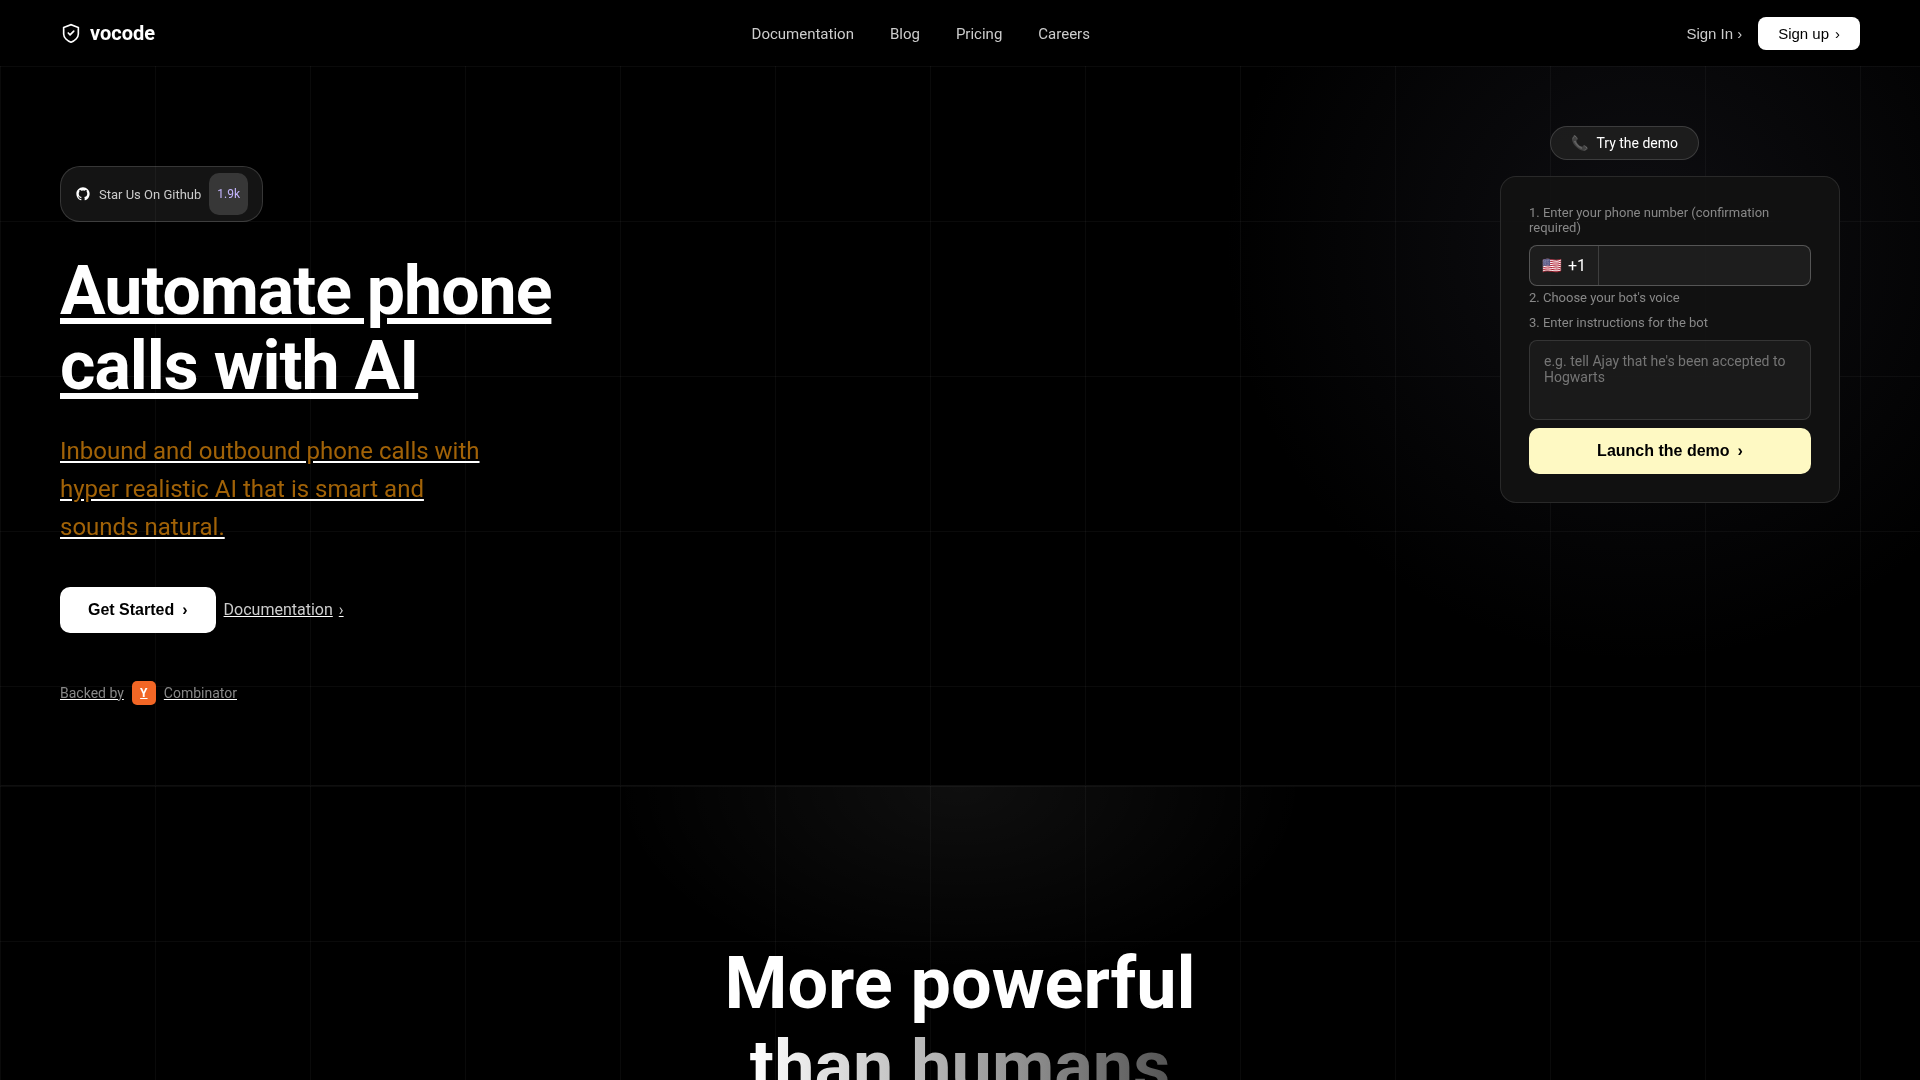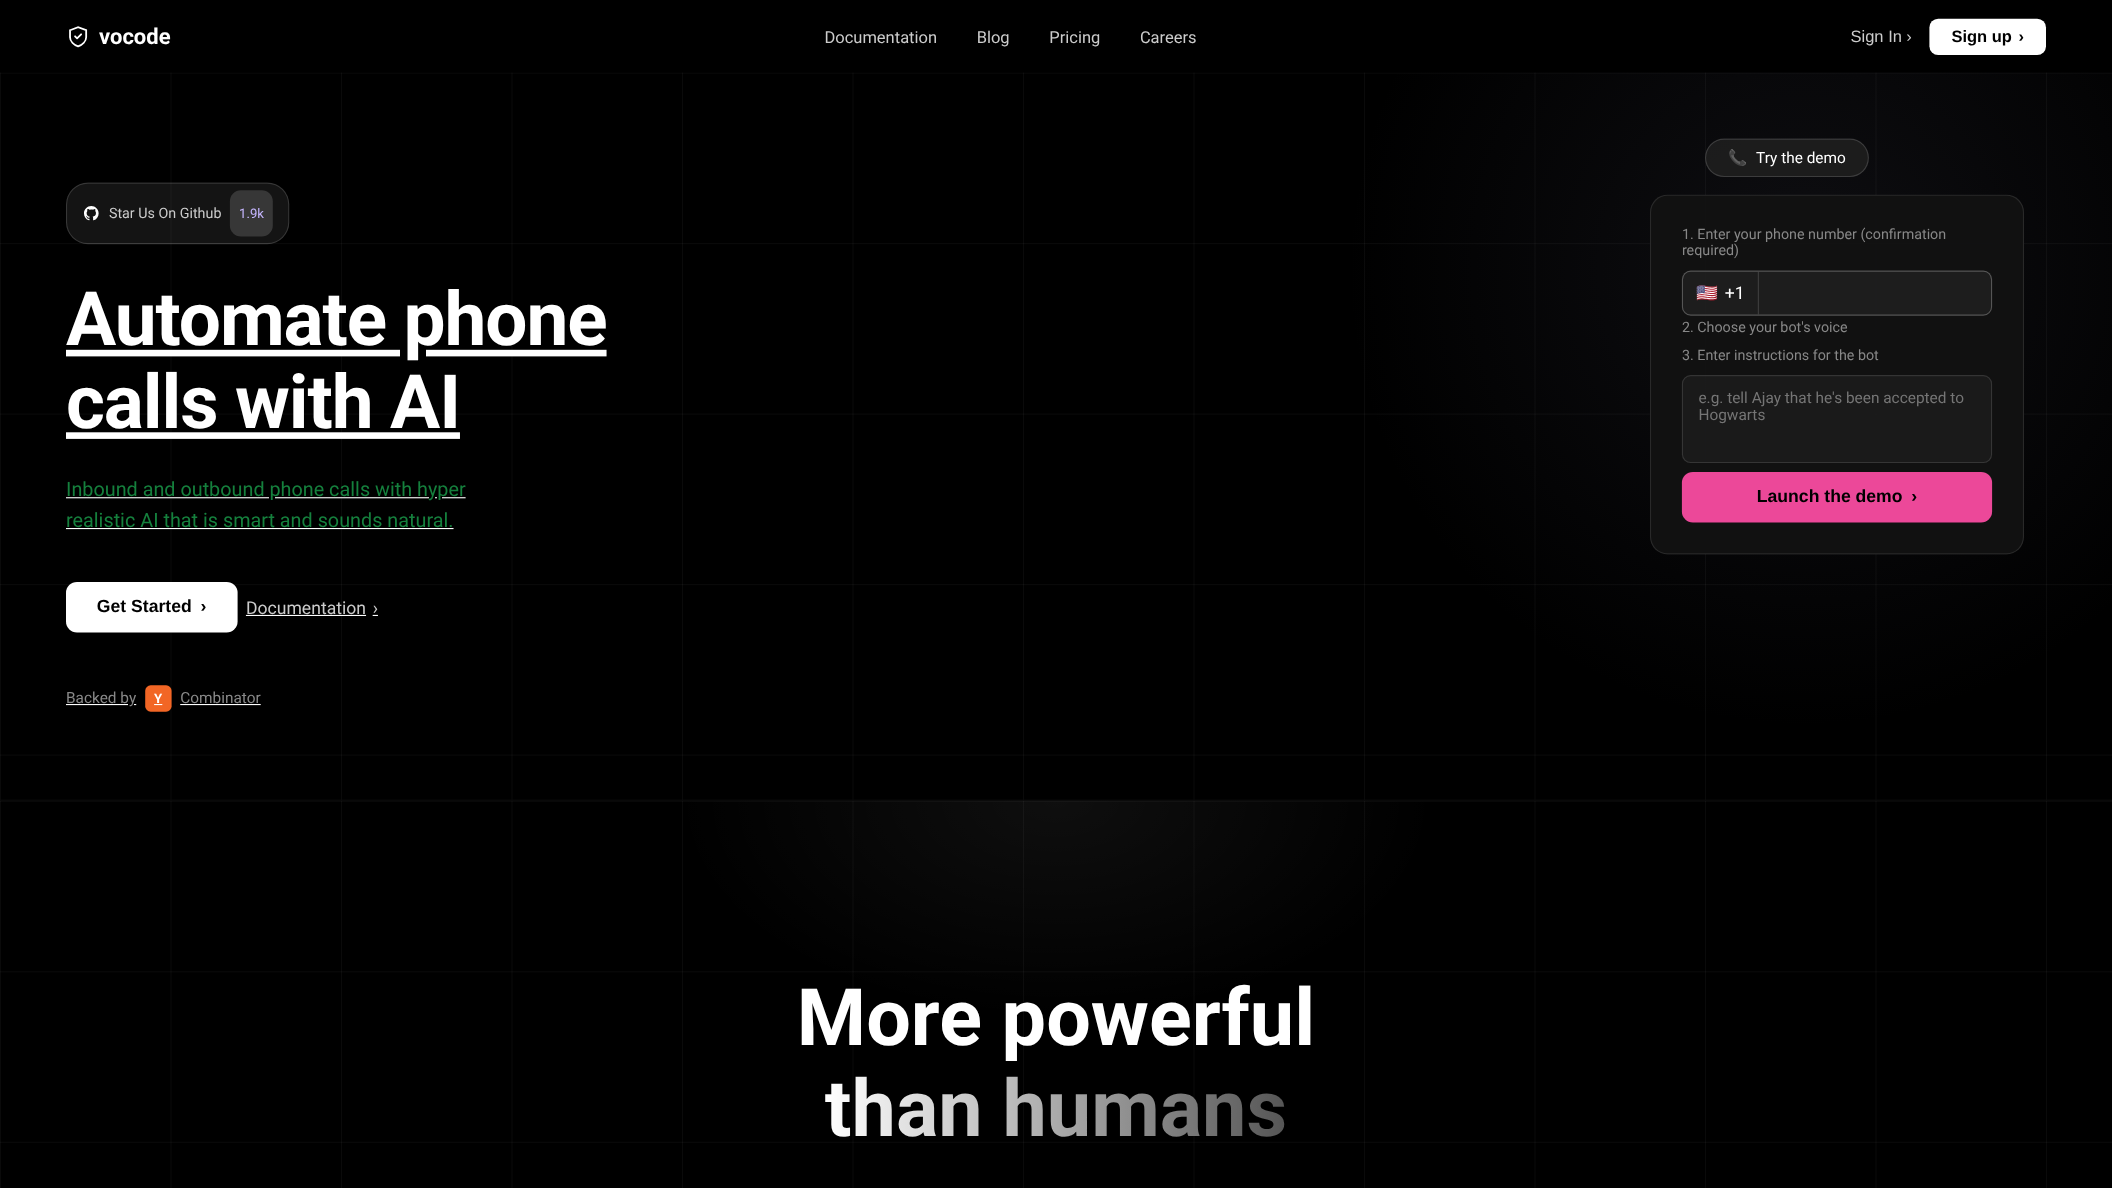--- a/index.html
+++ b/index.html
@@ -68,21 +68,21 @@
       gap: 4px;
     }
 
     .sign-up-btn {
       background: #fff;
       color: #000;
       border: none;
       border-radius: 8px;
       padding: 8px 20px;
       font-size: 15px;
-      font-weight: 700;
+      font-weight: 400;
       cursor: pointer;
       display: flex;
       align-items: flex-end;
       gap: 6px;
     }
 
     
     .hero {
       display: flex;
       align-items: flex-start;
@@ -137,22 +137,22 @@
     .hero-title {
       font-size: 68px;
       font-weight: 700;
       line-height: 1.1;
       color: #fff;
       margin-bottom: 28px;
       letter-spacing: -1px;
     }
 
     .hero-subtitle {
-      font-size: 18px;
-      color: #15803d;
+      font-size: 24px;
+      color: #a16207;
       line-height: 1.6;
       margin-bottom: 40px;
       max-width: 420px;
     }
 
     .hero-actions {
       display: flex;
       align-items: center;
       gap: 8px;
       margin-bottom: 48px;
@@ -310,21 +310,21 @@
       font-size: 14px;
       padding: 12px 14px;
       resize: none;
       height: 80px;
       outline: none;
       font-family: inherit;
     }
 
     .launch-btn {
       width: 100%;
-      background: #ec4899;
+      background: #fef9c3;
       color: #000;
       border: none;
       border-radius: 10px;
       padding: 14px;
       font-size: 16px;
       font-weight: 600;
       cursor: pointer;
       display: flex;
       align-items: center;
       justify-content: center;

